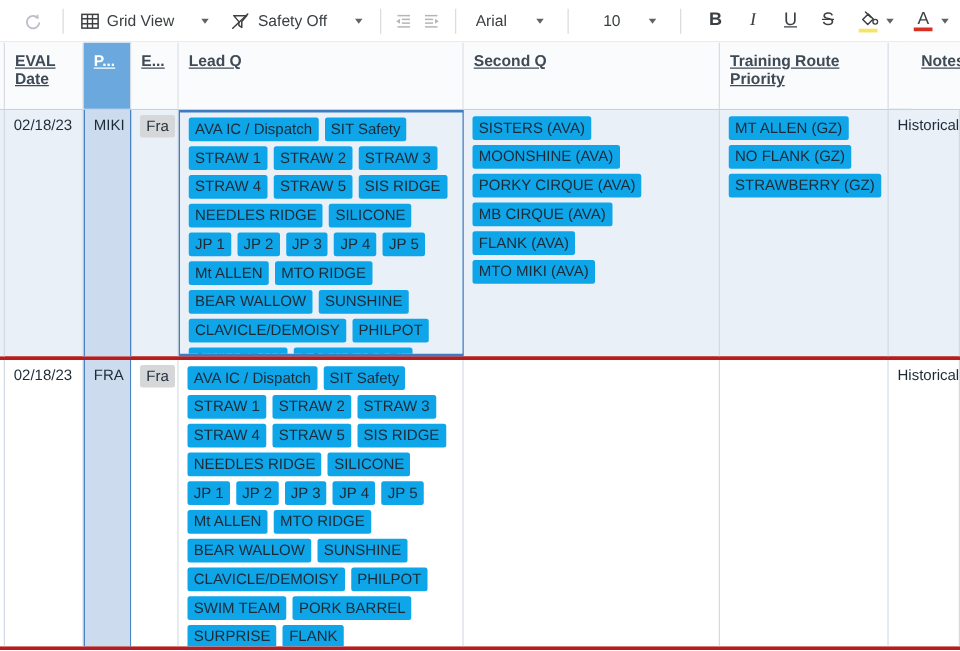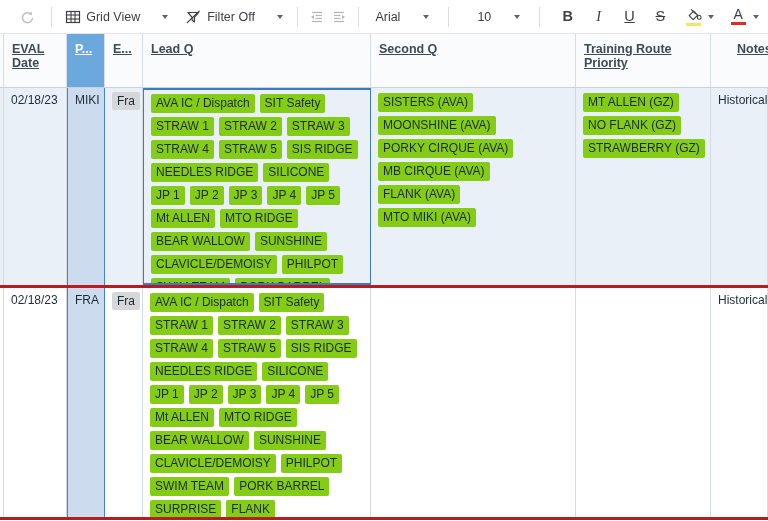--- a/index.html
+++ b/index.html
@@ -129,21 +129,21 @@
   .cell.active {
     border-top: 2px solid #3e7cc0;
     border-left: 1px solid #3e7cc0;
     border-right: 1px solid #3e7cc0;
     padding-top: 4px;
   }
   .cell.active.r1 { border-bottom: 2px solid #3e7cc0; }
 
   .tagwrap { display: flex; flex-wrap: wrap; gap: 4px 5px; align-content: flex-start; }
   .tag {
-    background: #84cc16;
+    background: #0ea5e9;
     color: #1d2b38;
     font-size: 12px;
     line-height: 15px;
     padding: 1.5px 5px 2.5px 5px;
     border-radius: 2px;
     white-space: nowrap;
   }
   .taglist { display: flex; flex-direction: column; gap: 4px; align-items: flex-start; }
   .plaintext { font-size: 12px; color: #1d2b38; white-space: nowrap; }
   .truncchip {
@@ -187,21 +187,21 @@
     </div>
     <div class="caret"></div>
   </div>
 
   <div class="tb-group" style="margin-left:6px;">
     <div class="tb-btn" style="padding-left:4px;">
       <svg width="17" height="16" viewBox="0 0 17 16">
         <path d="M3 3.5 L13.5 3.5 L9.4 8.3 L9.4 13 L7.1 11.3 L7.1 8.3 Z" fill="none" stroke="#3c4043" stroke-width="1.2" stroke-linejoin="round"></path>
         <line x1="2.2" y1="13.6" x2="14.2" y2="2.2" stroke="#3c4043" stroke-width="1.2" stroke-linecap="round"></line>
       </svg>
-      <span class="tb-label">Filter Off</span>
+      <span class="tb-label">Safety Off</span>
     </div>
     <div class="caret"></div>
   </div>
 
   <div class="tb-sep"></div>
 
   <div class="tb-btn tb-icon-btn disabled">
     <svg width="17" height="16" viewBox="0 0 17 16">
       <line x1="4" y1="3.5" x2="14" y2="3.5" stroke="#3c4043" stroke-width="1.2"></line>
       <line x1="7.5" y1="6.5" x2="14" y2="6.5" stroke="#3c4043" stroke-width="1.2"></line>

